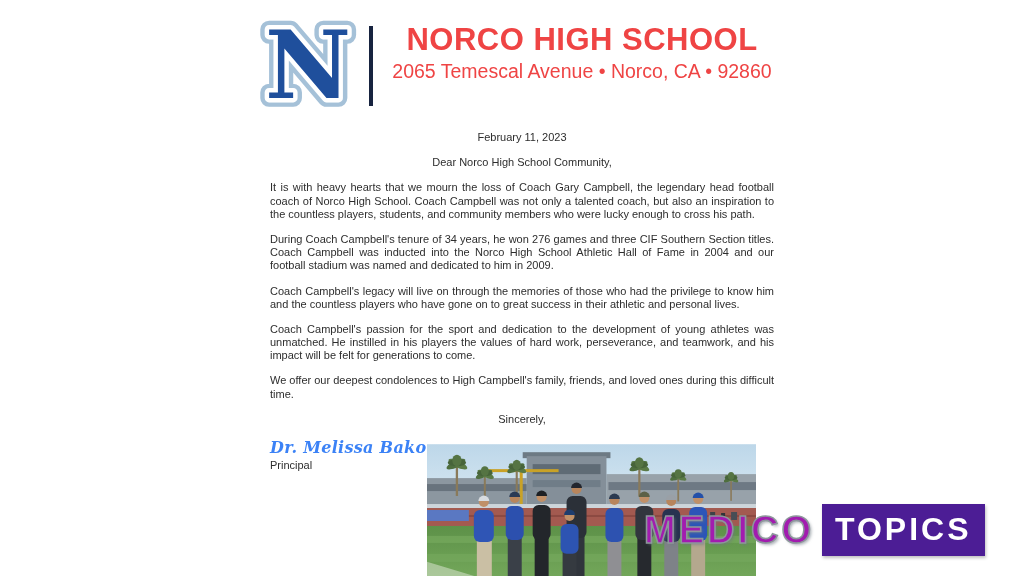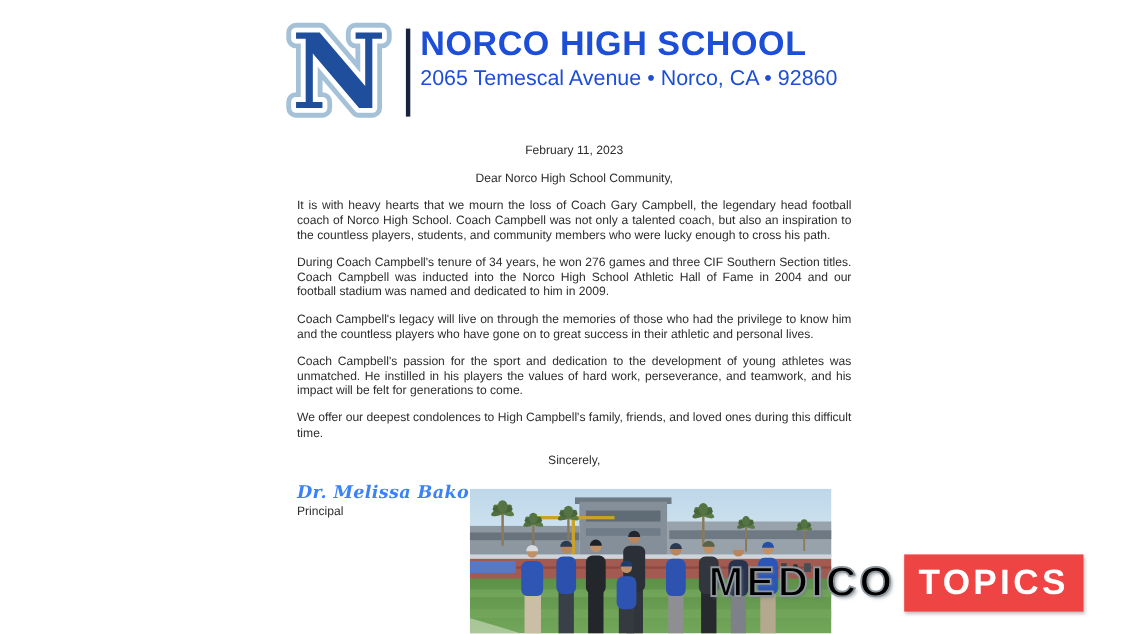--- a/index.html
+++ b/index.html
@@ -4,21 +4,21 @@
 <style>
   * { margin:0; padding:0; box-sizing:border-box; }
   html,body { width:1024px; height:576px; background:#ffffff; overflow:hidden;
               font-family:"Liberation Sans", sans-serif; }
   .page { position:relative; width:1024px; height:576px; background:#ffffff; }
 
   
   .letterhead { position:absolute; left:0; top:0; width:1024px; height:125px; }
   .lh-logo { position:absolute; left:254px; top:14px; width:108px; height:102px; }
   .lh-divider { position:absolute; left:369px; top:26px; width:4px; height:80px; background:#17233f; }
-  .lh-text { position:absolute; left:382px; top:24px; width:400px; color:#1d4ed8; }
+  .lh-text { position:absolute; left:382px; top:24px; width:400px; color:#ef4444;text-align:center; }
   .lh-title { font-size:31px; font-weight:bold; letter-spacing:0.5px; line-height:1.05; white-space:nowrap; }
   .lh-address { font-size:19.5px; font-weight:normal; margin-top:3px; white-space:nowrap; }
   .lh-phone-row { display:flex; align-items:center; gap:4px; font-size:19.5px; font-weight:bold; margin-top:3px; white-space:nowrap; }
   .lh-icon { display:inline-block; width:17px; height:17px; }
   .lh-fax-group { display:flex; align-items:center; gap:2px; margin-left:8px; }
 
   
   .letter { position:absolute; left:270px; top:131px; width:504px; color:#2d2d2d;
             font-size:11px; line-height:1.2; text-align:justify; }
   .letter p { margin-bottom:12px; }
@@ -27,24 +27,24 @@
   .sig-name { font-family:"DejaVu Serif", serif; font-style:italic; font-weight:bold;
               font-size:16px; color:#3b82f6; letter-spacing:0.3px; }
   .sig-title { font-size:11px; margin-top:2px; }
 
   
   .photo { position:absolute; left:427px; top:444px; width:329px; height:132px; overflow:hidden; }
   .photo svg { display:block; }
 
   
   .watermark { position:absolute; left:644px; top:504px; display:flex; align-items:center; gap:8px; }
-  .wm-left { font-size:38px; font-weight:800; letter-spacing:3px; color:#000000;
+  .wm-left { font-size:38px; font-weight:800; letter-spacing:3px; color:#a21caf;
              -webkit-text-stroke:1.6px #8d969c;
              text-shadow:2px 2px 3px rgba(110,120,130,0.55); }
-  .wm-right { background:#ef4444; color:#ffffff; font-size:32px; font-weight:800;
+  .wm-right { background:#4c1d95; color:#ffffff; font-size:32px; font-weight:800;
               letter-spacing:3px; padding:7px 13px 8px 13px; box-shadow:1px 2px 3px rgba(0,0,0,0.25); }
 </style>
 </head>
 <body>
 
 <div class="page">
 
   <div class="letterhead">
     <svg class="lh-logo" viewBox="0 0 110 104">
       <text x="55" y="86" text-anchor="middle" font-family="DejaVu Serif, serif" font-weight="bold" font-size="96" fill="#a5c1d8" stroke="#a5c1d8" stroke-width="18" stroke-linejoin="round">N</text>

